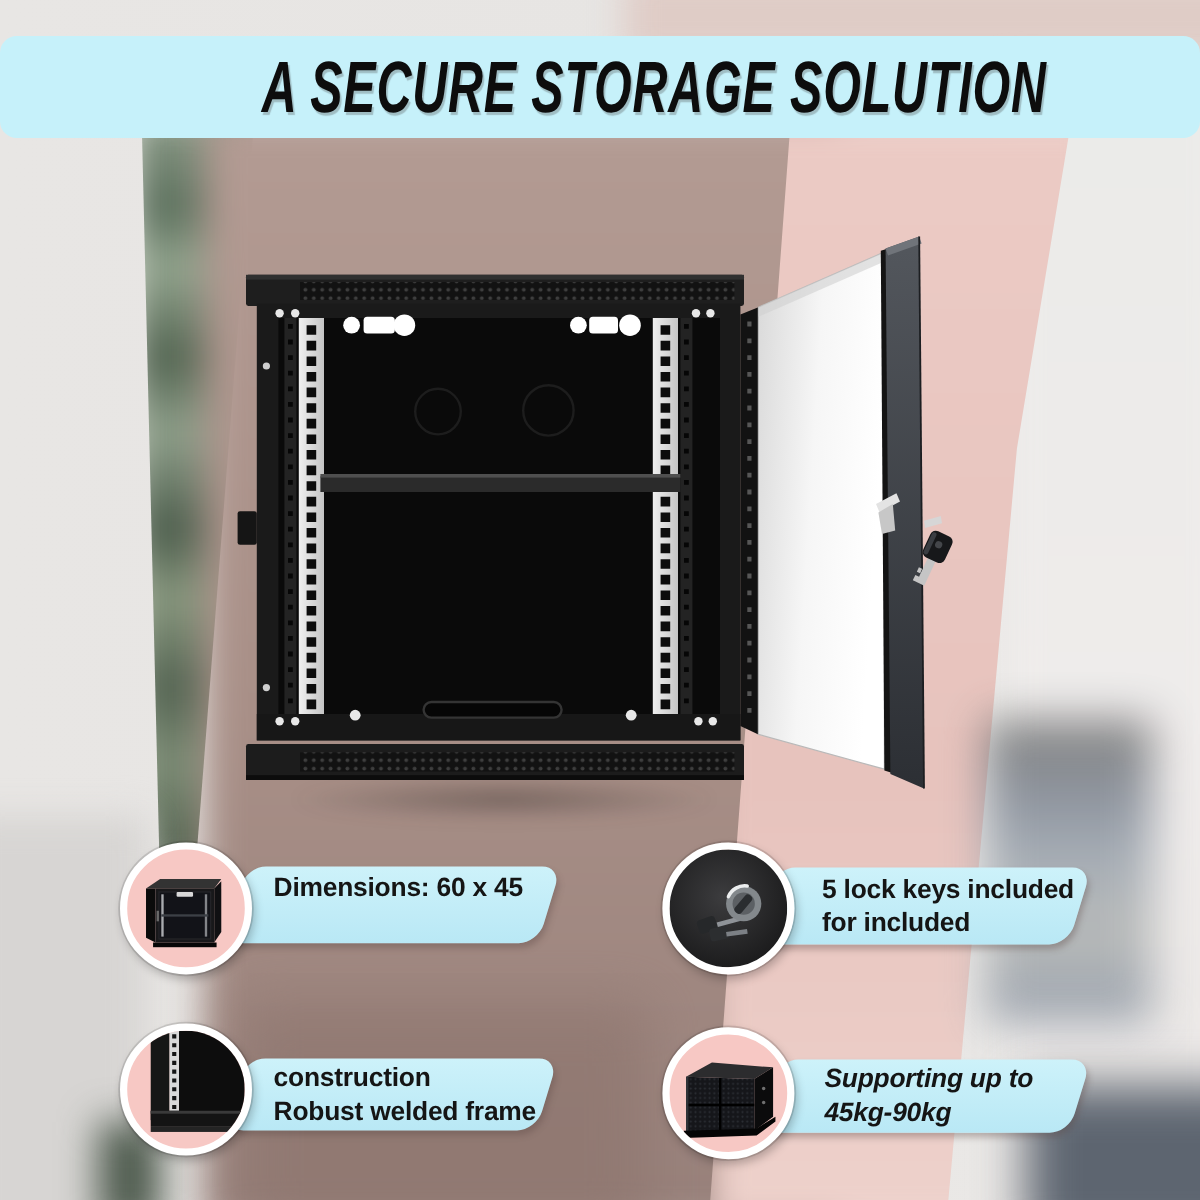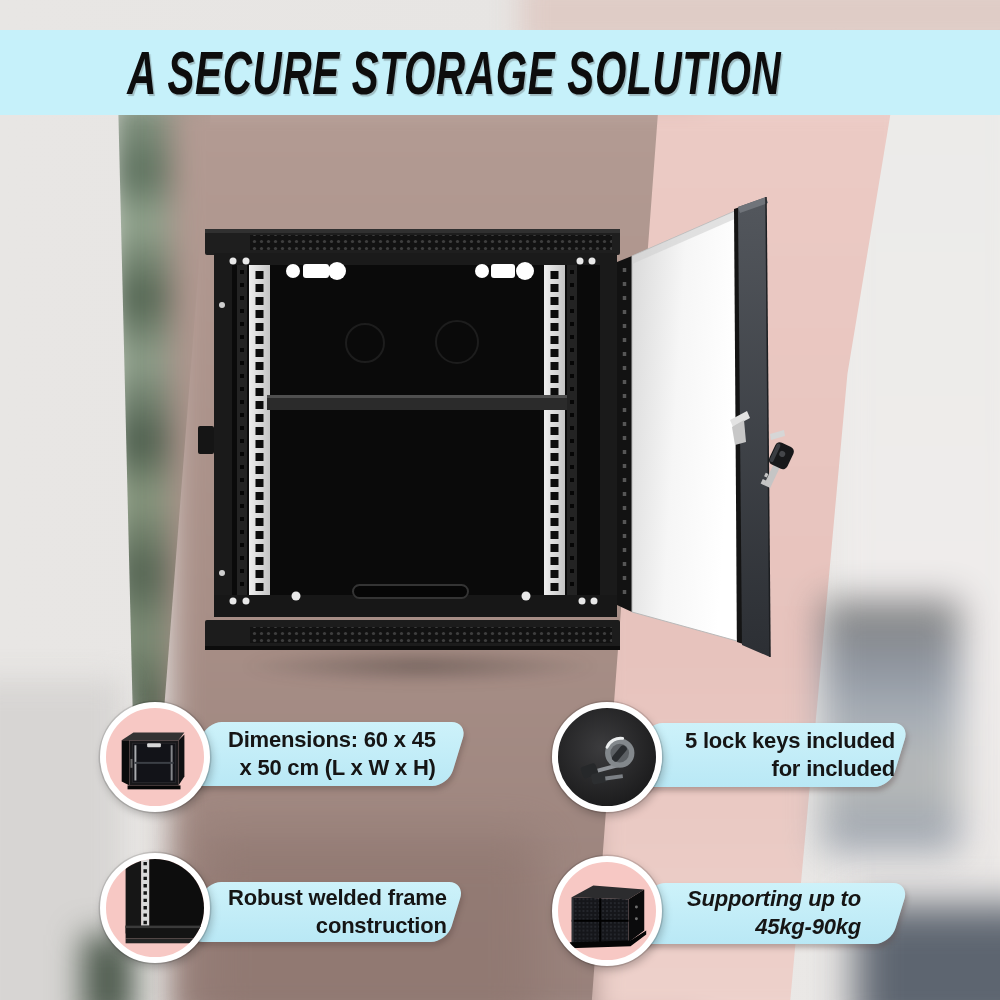--- a/index.html
+++ b/index.html
@@ -26,30 +26,30 @@
     background:linear-gradient(180deg,#6f6f6d 0%,#7e8692 25%,#9aa3ad 45%,#b0b3b2 70%,#8c96a4 100%); filter:blur(18px); }
   .bg-brdark { left:855px; top:905px; width:195px; height:135px; background:#5d6570; filter:blur(20px); }
   .bg-blgray { left:-30px; top:680px; width:152px; height:360px; background:#d7d5d3; filter:blur(14px); }
   .bg-blgreen { left:82px; top:935px; width:52px; height:90px; background:#4d5a4d; filter:blur(16px); }
   .bg-bottomdark { left:200px; top:835px; width:340px; height:200px; background:#8d756e; opacity:.65; filter:blur(22px); }
   .cab-shadow { left:240px; top:648px; width:360px; height:36px;
     background:radial-gradient(ellipse at center, rgba(45,38,35,.38) 0%, rgba(45,38,35,0) 70%); filter:blur(6px); }
 
   
   .banner { position:absolute; left:0; top:30px; width:1000px; height:85px;
-    background:#c6f1fa; display:flex; align-items:center; justify-content:flex-start; }
+    background:#c6f1fa; display:flex; align-items:center; justify-content:flex-end;border-radius:14px; }
   .banner-title { font-size:56px; font-weight:bold; font-style:italic; color:#0d0d0d;
     letter-spacing:1px; white-space:nowrap; transform:scale(0.72,1.08);
     text-shadow:2px 2px 1px rgba(70,70,70,0.30); }
 
   
   .product { position:absolute; left:195px; top:168px; }
 
   
-  .feature { position:absolute; width:380px; height:120px;text-align:right; }
+  .feature { position:absolute; width:380px; height:120px; }
   .f1 { left:100px; top:700px; }
   .f2 { left:552px; top:700px; }
   .f3 { left:100px; top:851px; }
   .f4 { left:552px; top:854px; }
   .pill { position:absolute; height:64px; border-radius:16px;
     background:linear-gradient(180deg,#cdf2fa 0%,#b9e8f5 100%);
     transform:skewX(-17deg); box-shadow:3px 4px 5px rgba(90,70,65,0.35); }
   .f1 .pill { left:96px;  top:22px; width:262px; }
   .f2 .pill { left:85px;  top:23px; width:263px; }
   .f3 .pill { left:96px;  top:31px; width:260px; height:60px; }
@@ -212,21 +212,20 @@
         <rect x="29" y="38" width="2" height="36" fill="#cfd2d6" opacity="0.8"></rect>
         <rect x="66" y="38" width="2" height="36" fill="#cfd2d6" opacity="0.6"></rect>
         <rect x="29" y="55" width="40" height="2" fill="#3c4046"></rect>
         <rect x="42" y="36" width="14" height="4" rx="1" fill="#d8d8d8"></rect>
         <rect x="25" y="52" width="2" height="9" fill="#6a6a6a"></rect>
         <rect x="22" y="79" width="54" height="4" fill="#060606"></rect>
       </svg>
     </div>
     <div class="ftext">
       <div>Dimensions: 60 x 45</div>
-      <div>x 50 cm (L x W x H)</div>
     </div>
   </div>
 
   <div class="feature f2">
     <div class="pill"></div>
     <div class="circle dark">
       <svg viewBox="0 0 100 100">
         <g>
           <rect x="24" y="58" width="16" height="12" rx="3" fill="#26282a" transform="rotate(-20 32 64)"></rect>
           <rect x="34" y="66" width="16" height="11" rx="3" fill="#2c2e30" transform="rotate(-12 42 71)"></rect>
@@ -254,22 +253,22 @@
         <rect x="44" y="0" width="56" height="72" fill="#0d0d0d"></rect>
         <rect x="20" y="0" width="16" height="76" fill="#161616"></rect>
         <rect x="36" y="0" width="8" height="74" fill="#d9d9d9"></rect>
         <line x1="40" y1="3" x2="40" y2="72" stroke="#141414" stroke-width="3.5" stroke-dasharray="3.5 4"></line>
         <rect x="20" y="68" width="80" height="13" fill="#141414"></rect>
         <rect x="20" y="68" width="80" height="2.5" fill="#3a3a3a"></rect>
         <rect x="20" y="81" width="80" height="5" fill="#242424"></rect>
       </svg>
     </div>
     <div class="ftext">
+      <div>construction</div>
       <div>Robust welded frame</div>
-      <div>construction</div>
     </div>
   </div>
 
   <div class="feature f4">
     <div class="pill"></div>
     <div class="circle pink">
       <svg viewBox="0 0 100 100">
         <defs>
           <pattern id="mesh" width="4" height="4" patternUnits="userSpaceOnUse">
             <rect width="4" height="4" fill="#15161a"></rect>

